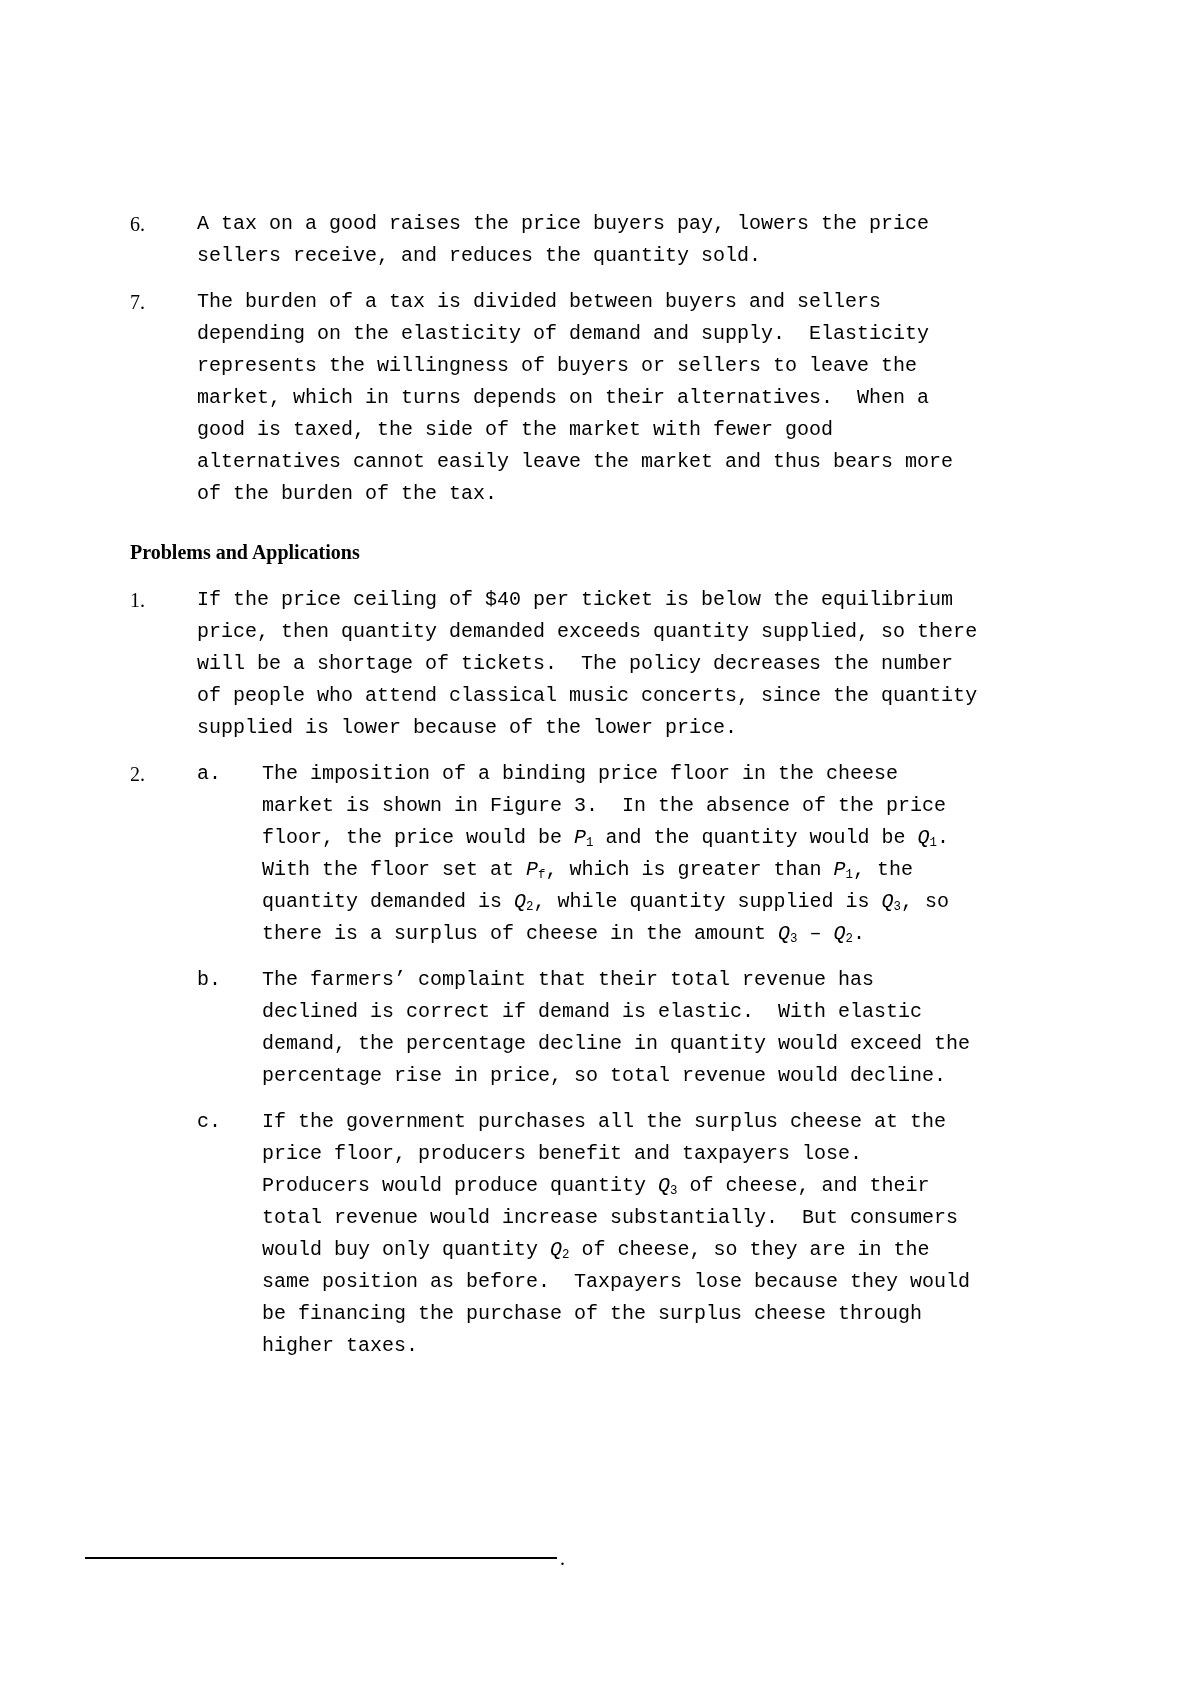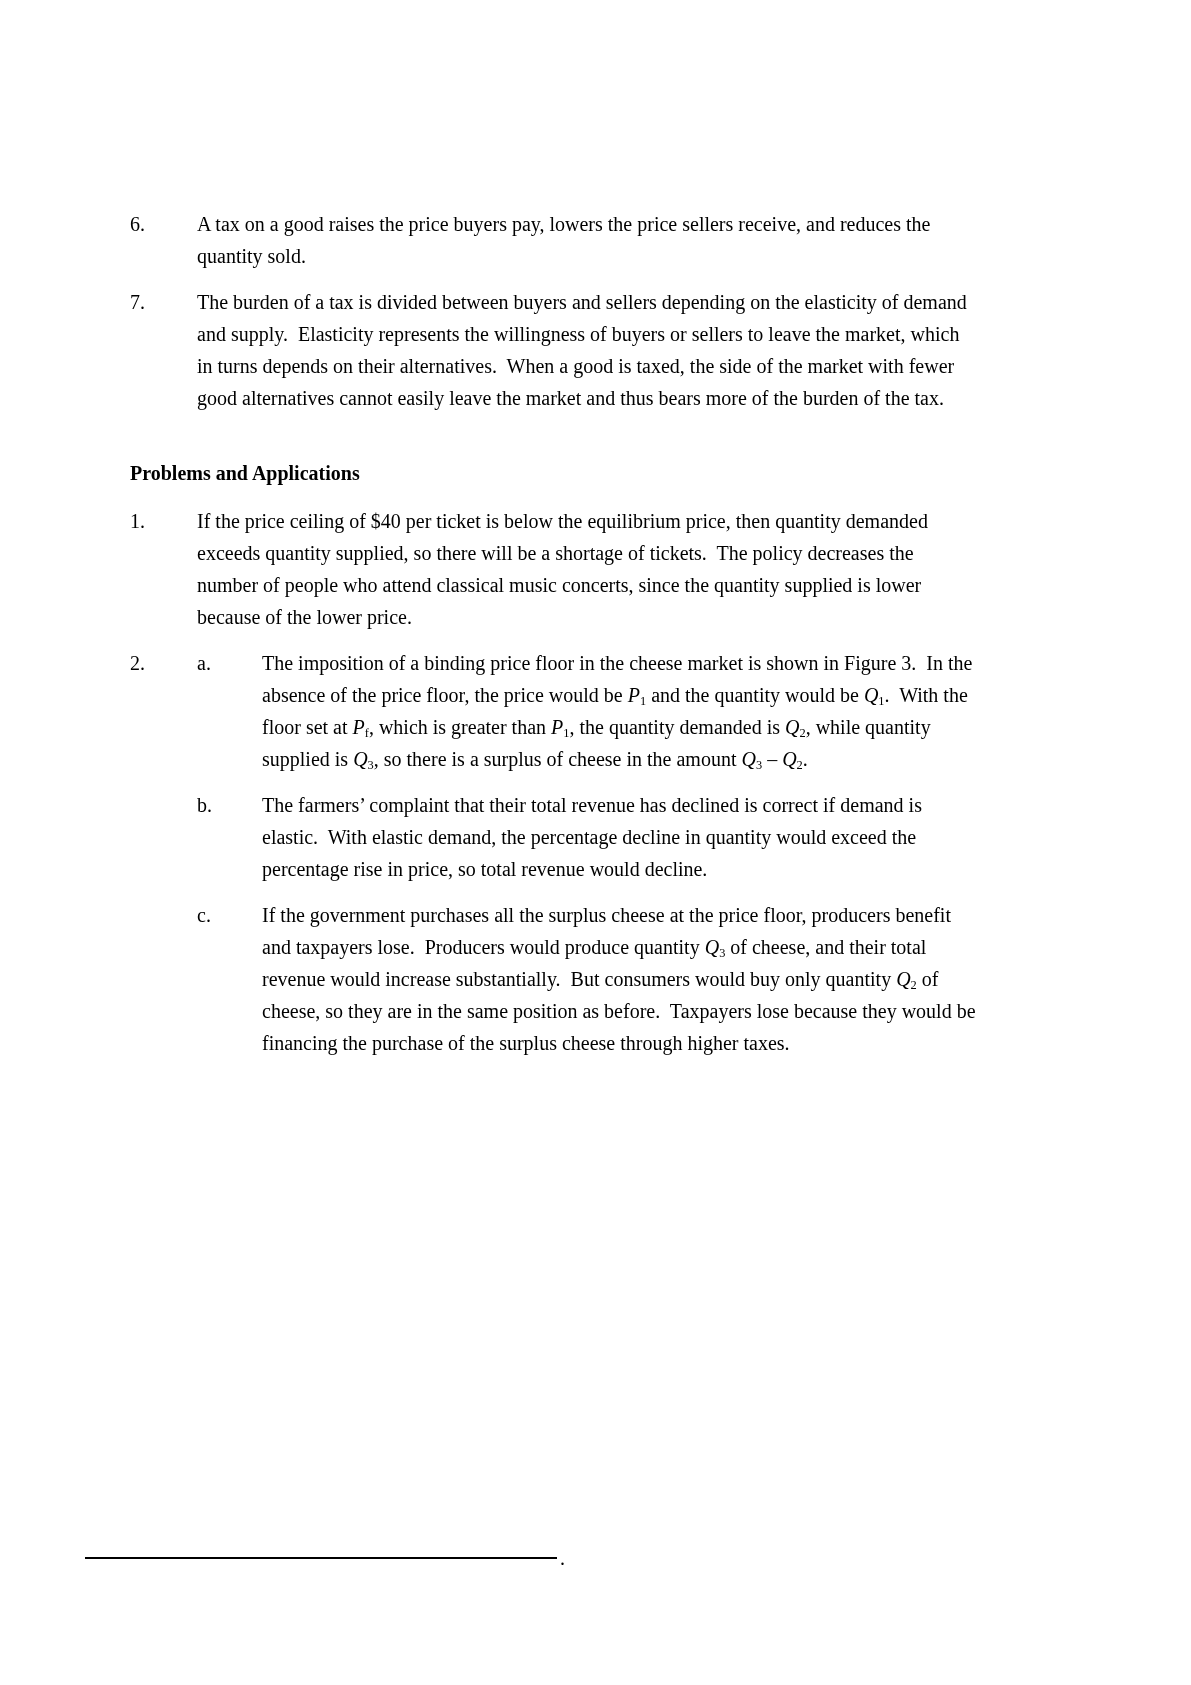--- a/index.html
+++ b/index.html
@@ -15,28 +15,28 @@
     overflow: hidden;
   }
   .content {
     position: absolute;
     top: 208px;
     left: 130px;
     width: 849px;
   }
   .item { display: flex; margin-bottom: 14px; }
   .item .num { width: 67px; flex-shrink: 0; }
-  .item .body { flex: 1; }
+  .item .body { flex: 1; font-family: Liberation Mono, monospace; }
   .para { white-space: pre-wrap; }
   .subitem { display: flex; margin-bottom: 14px; }
   .subitem .letter { width: 65px; flex-shrink: 0; }
   .subitem .text { flex: 1; }
   .heading {
     font-weight: bold;
-    margin-top: 43px;
+    margin-top: 26px;
     margin-bottom: 16px;
   }
   .it { font-style: italic; }
   .sb { font-size: 0.62em; vertical-align: -0.25em; line-height: 0; }
   .footnote {
     position: absolute;
     left: 85px;
     top: 1548px;
     display: flex;
     align-items: center;

